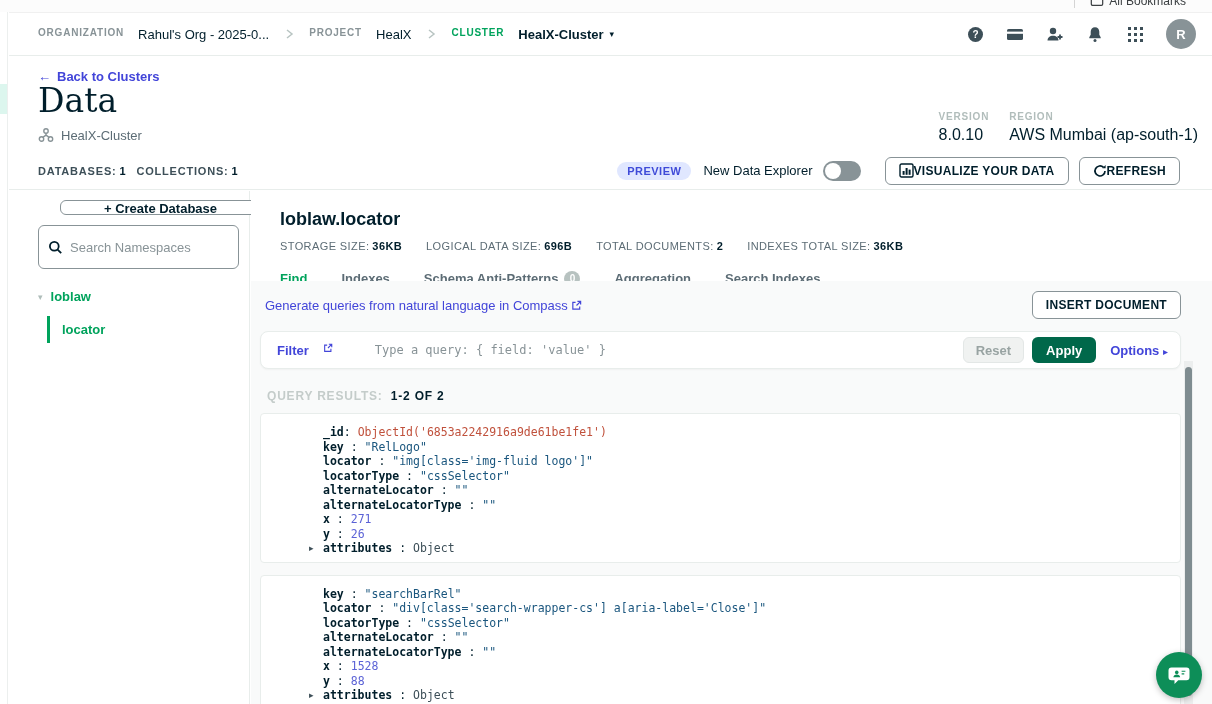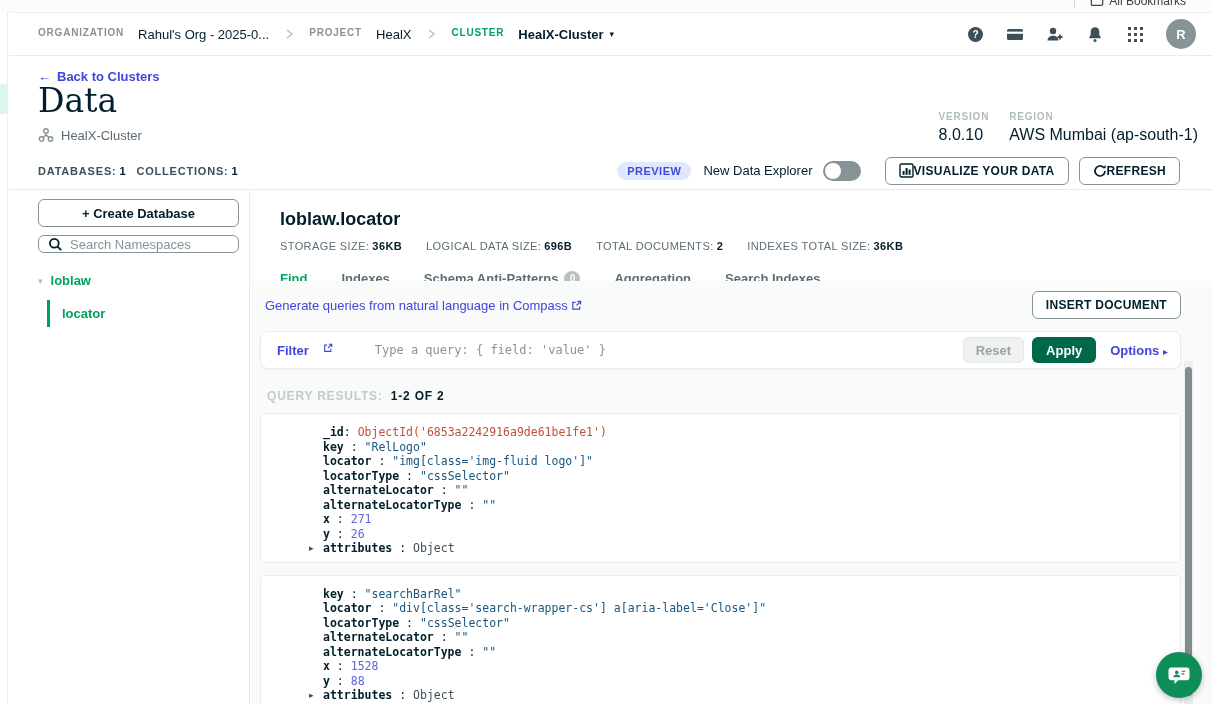--- a/index.html
+++ b/index.html
@@ -51,23 +51,23 @@
     padding:3px 10px; border-radius:10px; }
   .toggle-label { font-size:13px; color:#001E2B; margin-left:2px; }
   .toggle { width:38px; height:20px; border-radius:10px; background:#889397; position:relative; cursor:pointer; margin-right:14px;}
   .toggle-knob { position:absolute; left:2px; top:2px; width:16px; height:16px; border-radius:50%; background:#fff; }
   .outline-btn { display:inline-flex; align-items:center; height:28px; padding:0 13px;
     border:1px solid #889397; border-radius:6px; background:#fff; font-size:12px; font-weight:bold;
     letter-spacing:.3px; color:#001E2B; cursor:pointer; font-family:inherit; }
   
   .sidebar { position:absolute; top:191px; left:9px; width:241px; bottom:0; background:#fff;
     border-right:1px solid #E8EDEB; padding:8px 10px 0 29px; }
-  .create-db-btn { width:100%; height:28px; border:1px solid #889397; border-radius:6px; background:#fff;
-    font-size:13px; font-weight:bold; color:#001E2B; cursor:pointer; font-family:inherit; }
-  .search-box { margin-top:8px; height:18px; border:1px solid #889397; border-radius:6px; display:flex;
+  .create-db-btn { width:100%; height:15px; border:1px solid #889397; border-radius:6px; background:#fff;
+    font-size:13px; font-weight:bold; color:#001E2B; cursor:pointer; font-family:inherit;margin-left:22px; }
+  .search-box { margin-top:8px; height:44px; border:1px solid #889397; border-radius:6px; display:flex;
     align-items:center; padding:0 9px; gap:7px; background:#fff; }
   .search-box input { border:none; outline:none; flex:1; font-size:13px; color:#001E2B; font-family:inherit; min-width:0;}
   .search-box input::placeholder { color:#889397; }
   .tree { margin-top:20px; }
   .tree-db { display:flex; align-items:center; gap:8px; cursor:pointer; }
   .tree-caret { font-size:9px; color:#AFBDBA; }
   .tree-db-name { font-size:13px; font-weight:bold; color:#00A35C; }
   .tree-coll { margin-top:12px; margin-left:9px; display:flex; align-items:center; cursor:pointer;
     border-left:3px solid #00A35C; padding:6px 0 6px 12px; }
   .tree-coll-name { font-size:13px; font-weight:bold; color:#00A35C; }

